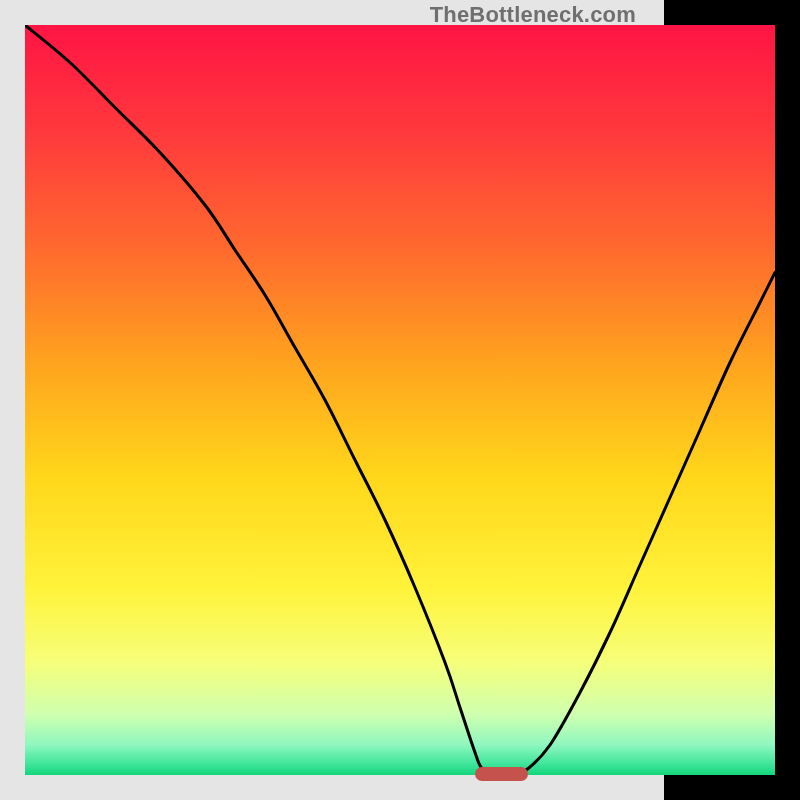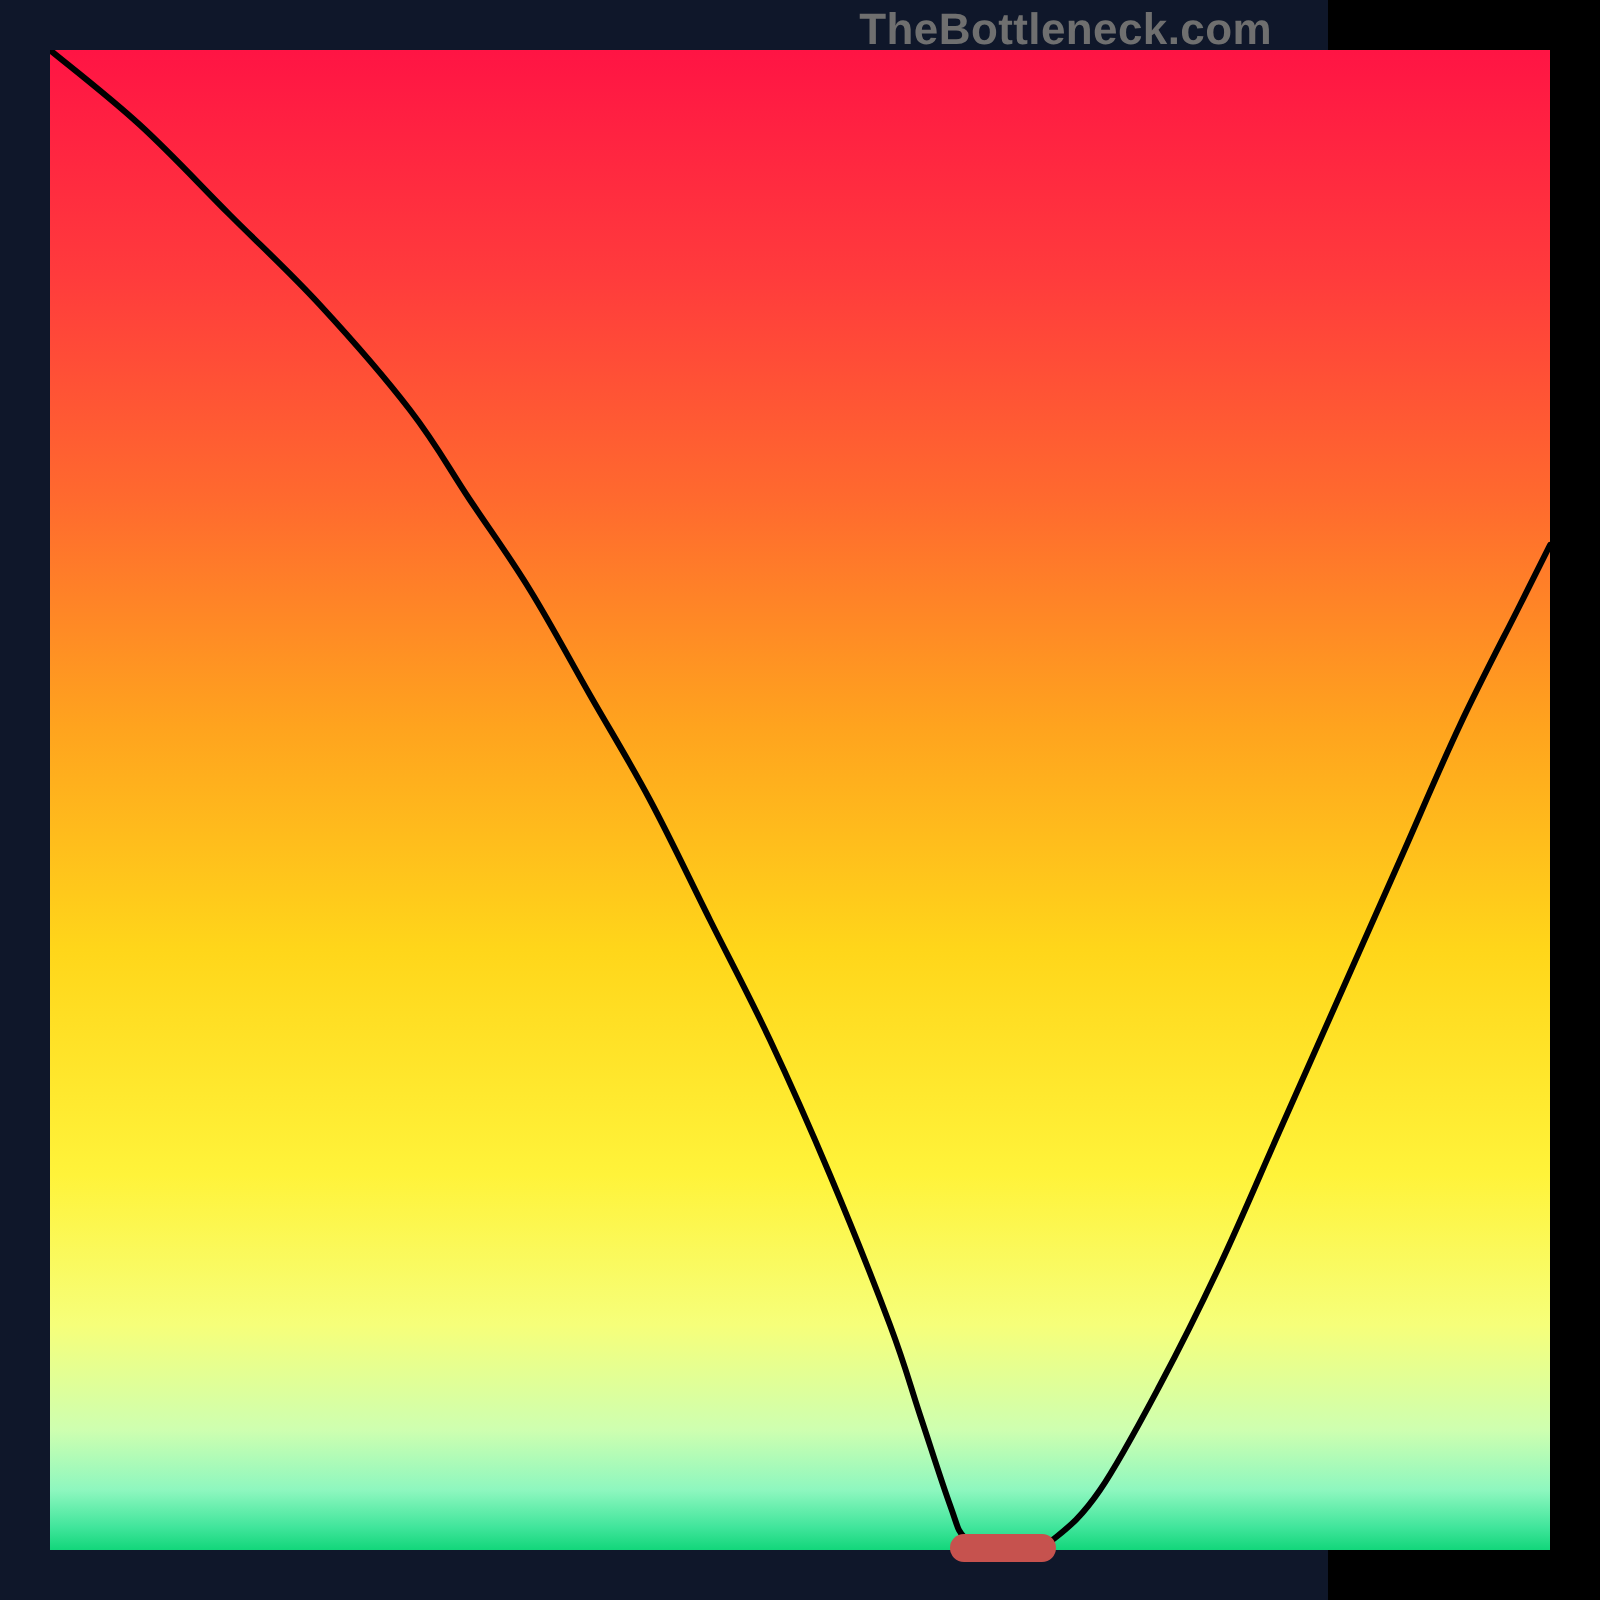--- a/index.html
+++ b/index.html
@@ -7,21 +7,21 @@
     padding: 0;
     width: 800px;
     height: 800px;
     overflow: hidden;
     background: #000;
   }
   .frame {
     position: relative;
     width: 664px;
     height: 800px;
-    background: #0f172a;
+    background: #e5e5e5;
   }
   .plot-area {
     position: absolute;
     left: 25px;
     top: 25px;
     width: 750px;
     height: 750px;
   }
   svg.gradient {
     position: absolute;

